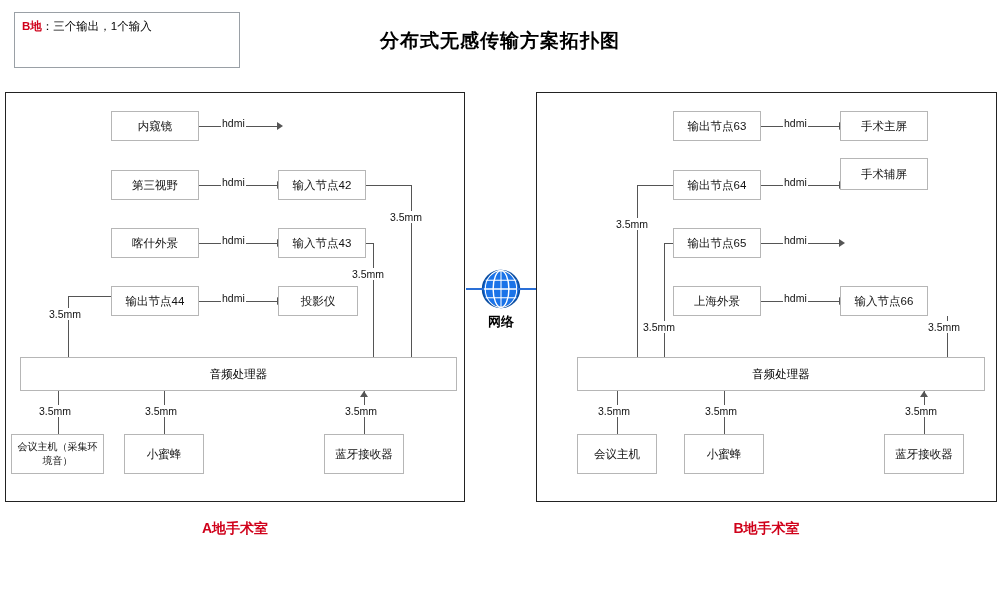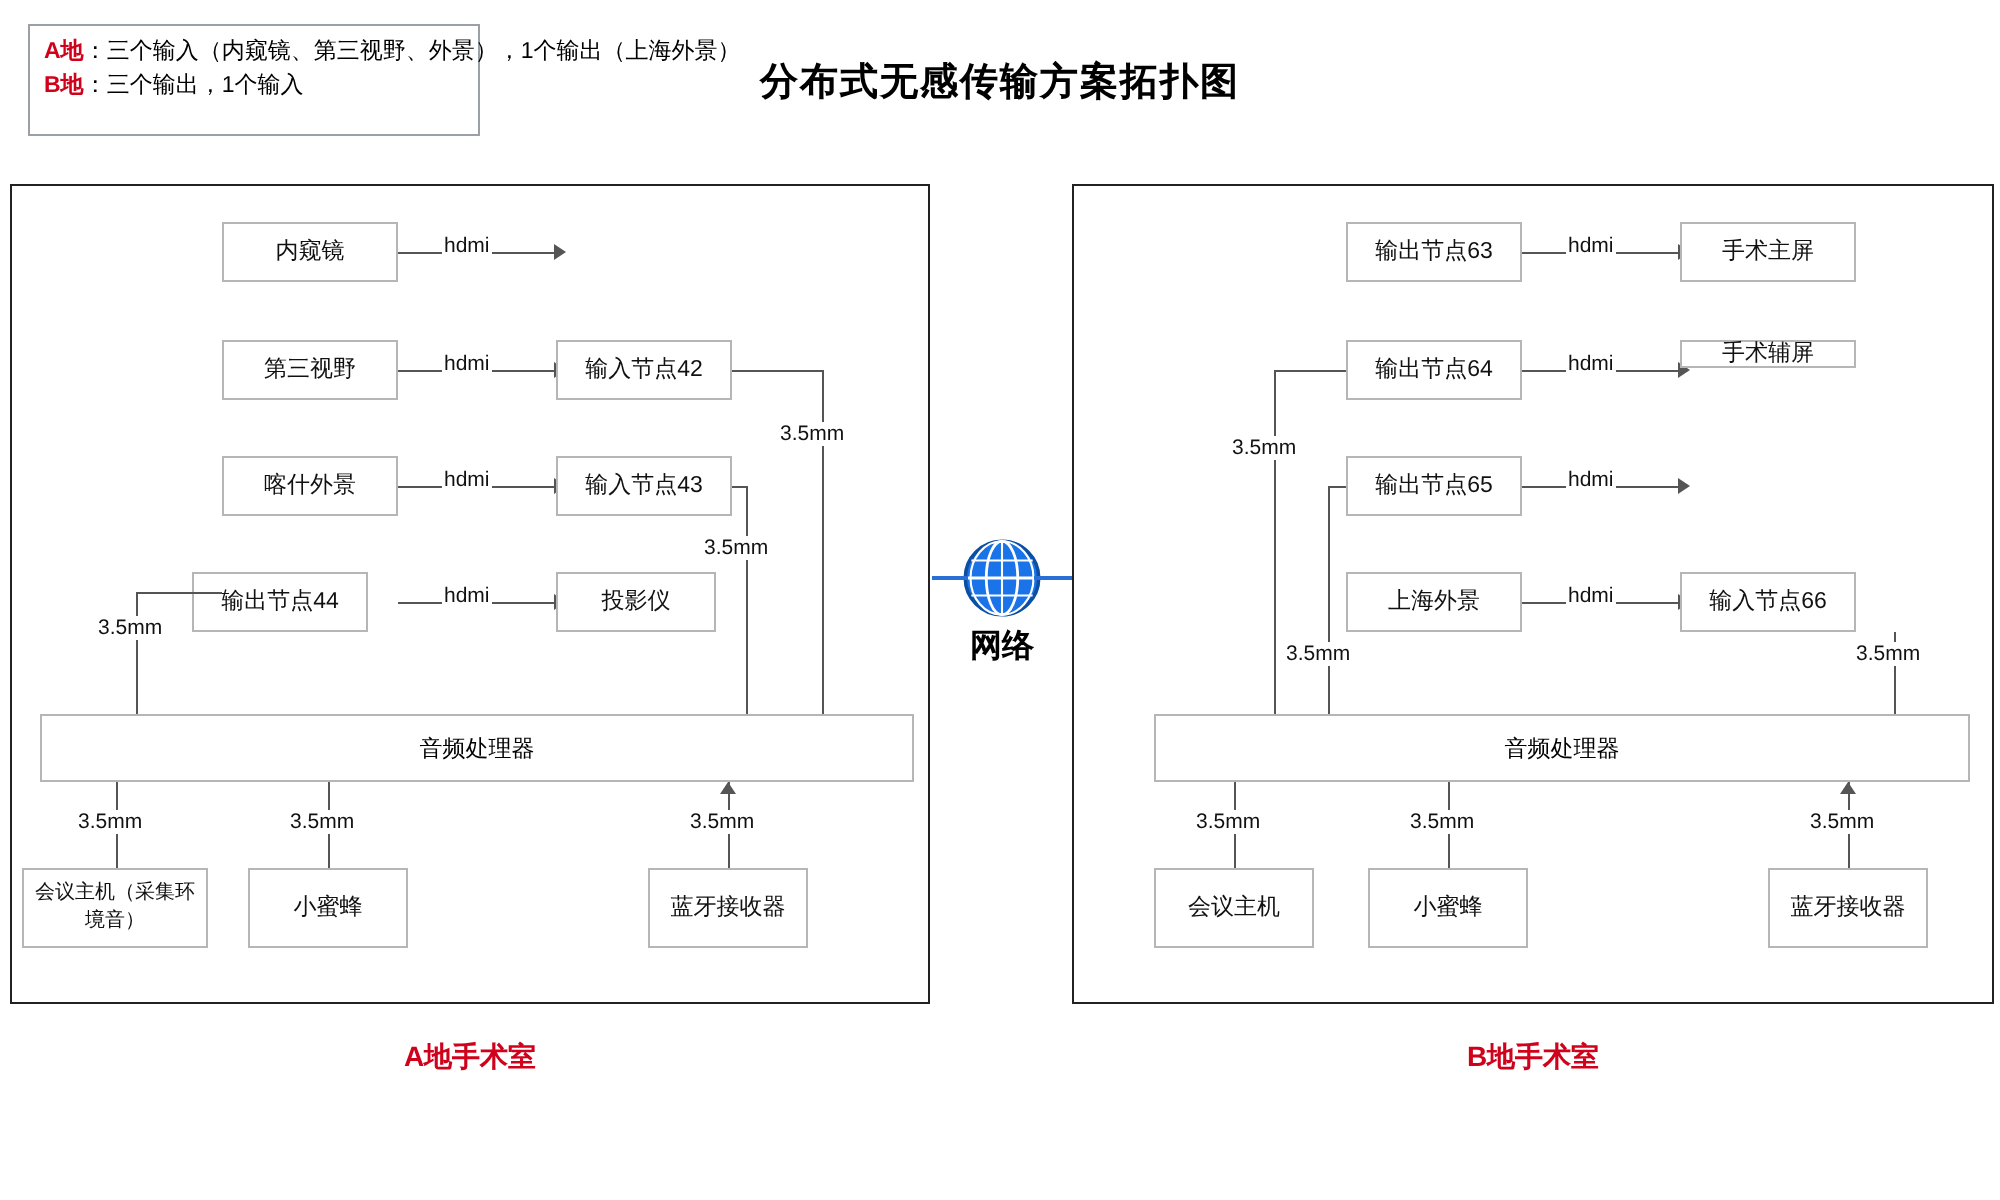--- a/index.html
+++ b/index.html
@@ -107,40 +107,37 @@
     color: #111;
     background: #fff;
     padding: 0 1px;
     white-space: nowrap;
   }
 
   
   #network-wrap { left: 470px; top: 268px; width: 62px; text-align: center; }
   #globe { width: 42px; height: 42px; margin: 0 auto; display: block; }
   #network-label {
-    font-size: 16px; font-weight: bold; margin-top: 3px;
+    font-size: 13px; font-weight: bold; margin-top: 3px;
   }
   .netline { position: absolute; height: 0; border-top: 2px solid #2a6fd6; }
 
   
   .caption {
     position: absolute;
     font-size: 14px;
     font-weight: bold;
     color: #d0021b;
     text-align: center;
   }
 </style>
 </head>
 <body>
 
 <div id="legend" class="abs">
-  <div class="ln">
-    <span class="red">A地</span><span>：三个输入（内窥镜、第三视野、外景），1个输出（上海外景）</span>
-  </div>
   <div class="ln">
     <span class="red">B地</span><span>：三个输出，1个输入</span>
   </div>
 </div>
 
 <div id="title" class="abs">分布式无感传输方案拓扑图</div>
 
 <div id="roomA" class="room abs">
 
   <div class="node" style="left:105px; top:18px; width:88px; height:30px;">内窥镜</div>
@@ -153,21 +150,21 @@
   <div class="arrow-r" style="left:271px; top:88px;"></div>
   <div class="lbl" style="left:215px; top:83px;">hdmi</div>
   <div class="node" style="left:272px; top:77px; width:88px; height:30px;">输入节点42</div>
 
   <div class="node" style="left:105px; top:135px; width:88px; height:30px;">喀什外景</div>
   <div class="hline" style="left:193px; top:150px; width:78px;"></div>
   <div class="arrow-r" style="left:271px; top:146px;"></div>
   <div class="lbl" style="left:215px; top:141px;">hdmi</div>
   <div class="node" style="left:272px; top:135px; width:88px; height:30px;">输入节点43</div>
 
-  <div class="node" style="left:90px; top:193px; width:88px; height:30px;">输出节点44</div>
+  <div class="node" style="left:105px; top:193px; width:88px; height:30px;">输出节点44</div>
   <div class="hline" style="left:193px; top:208px; width:78px;"></div>
   <div class="arrow-r" style="left:271px; top:204px;"></div>
   <div class="lbl" style="left:215px; top:199px;">hdmi</div>
   <div class="node" style="left:272px; top:193px; width:80px; height:30px;">投影仪</div>
 
   <div class="vline" style="left:405px; top:92px; height:180px;"></div>
   <div class="hline" style="left:360px; top:92px; width:45px;"></div>
   <div class="arrow-d" style="left:401px; top:266px;"></div>
   <div class="lbl" style="left:383px; top:118px;">3.5mm</div>
 
@@ -220,21 +217,21 @@
   <div class="node" style="left:136px; top:18px; width:88px; height:30px;">输出节点63</div>
   <div class="hline" style="left:224px; top:33px; width:78px;"></div>
   <div class="arrow-r" style="left:302px; top:29px;"></div>
   <div class="lbl" style="left:246px; top:24px;">hdmi</div>
   <div class="node" style="left:303px; top:18px; width:88px; height:30px;">手术主屏</div>
 
   <div class="node" style="left:136px; top:77px; width:88px; height:30px;">输出节点64</div>
   <div class="hline" style="left:224px; top:92px; width:78px;"></div>
   <div class="arrow-r" style="left:302px; top:88px;"></div>
   <div class="lbl" style="left:246px; top:83px;">hdmi</div>
-  <div class="node" style="left:303px; top:77px; width:88px; height:14px;">手术辅屏</div>
+  <div class="node" style="left:303px; top:65px; width:88px; height:32px;">手术辅屏</div>
 
   <div class="node" style="left:136px; top:135px; width:88px; height:30px;">输出节点65</div>
   <div class="hline" style="left:224px; top:150px; width:78px;"></div>
   <div class="arrow-r" style="left:302px; top:146px;"></div>
   <div class="lbl" style="left:246px; top:141px;">hdmi</div>
 
   <div class="node" style="left:136px; top:193px; width:88px; height:30px;">上海外景</div>
   <div class="hline" style="left:224px; top:208px; width:78px;"></div>
   <div class="arrow-r" style="left:302px; top:204px;"></div>
   <div class="lbl" style="left:246px; top:199px;">hdmi</div>

